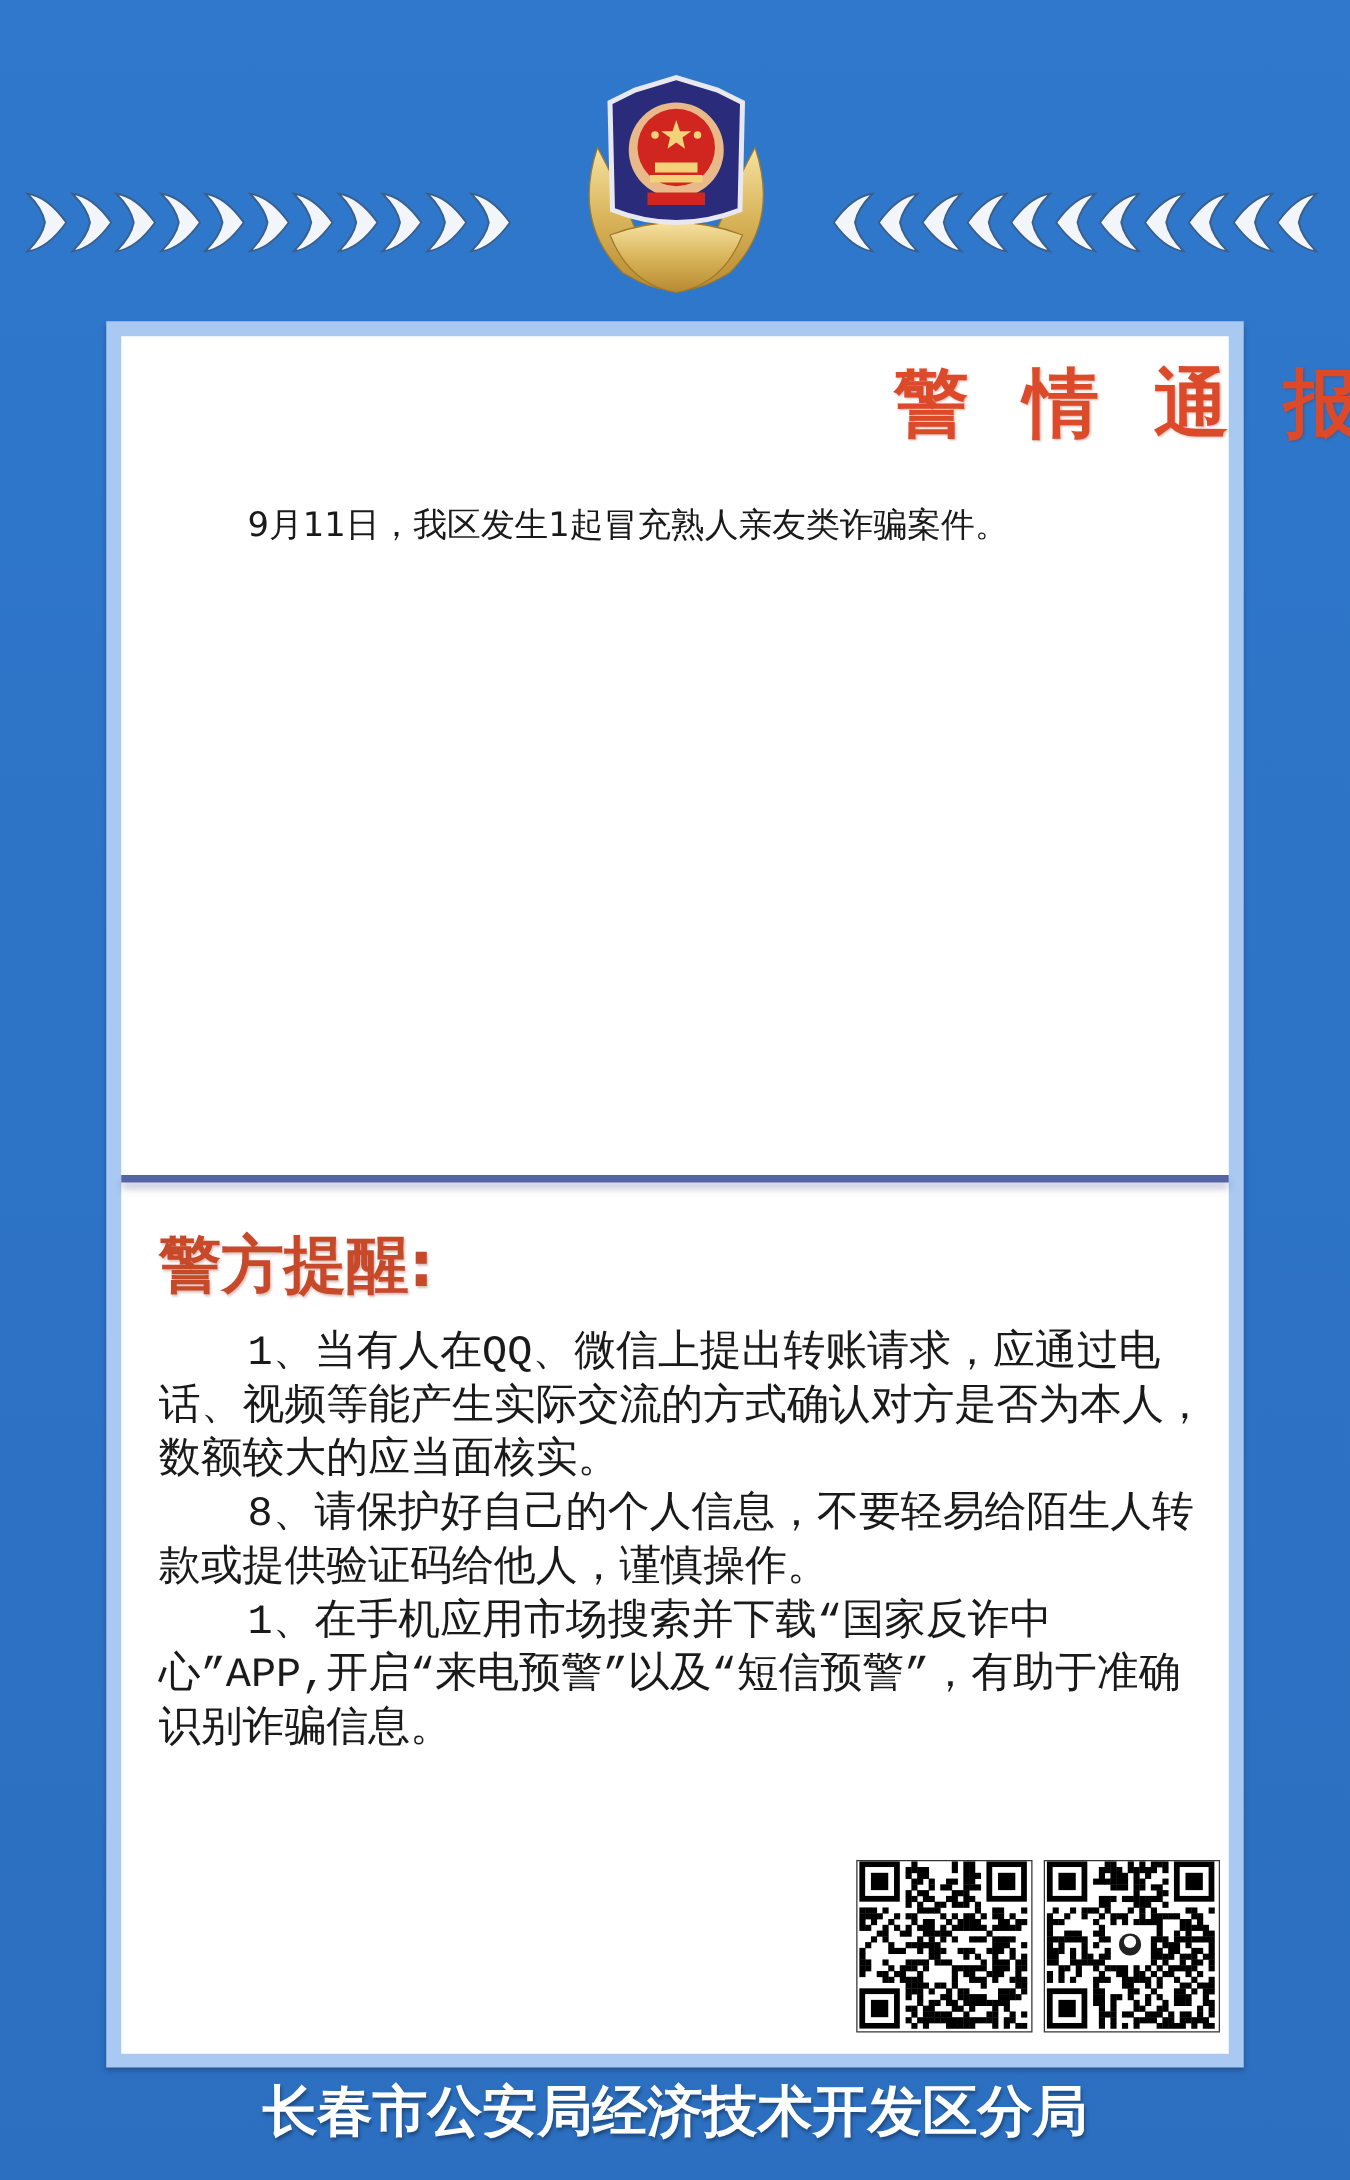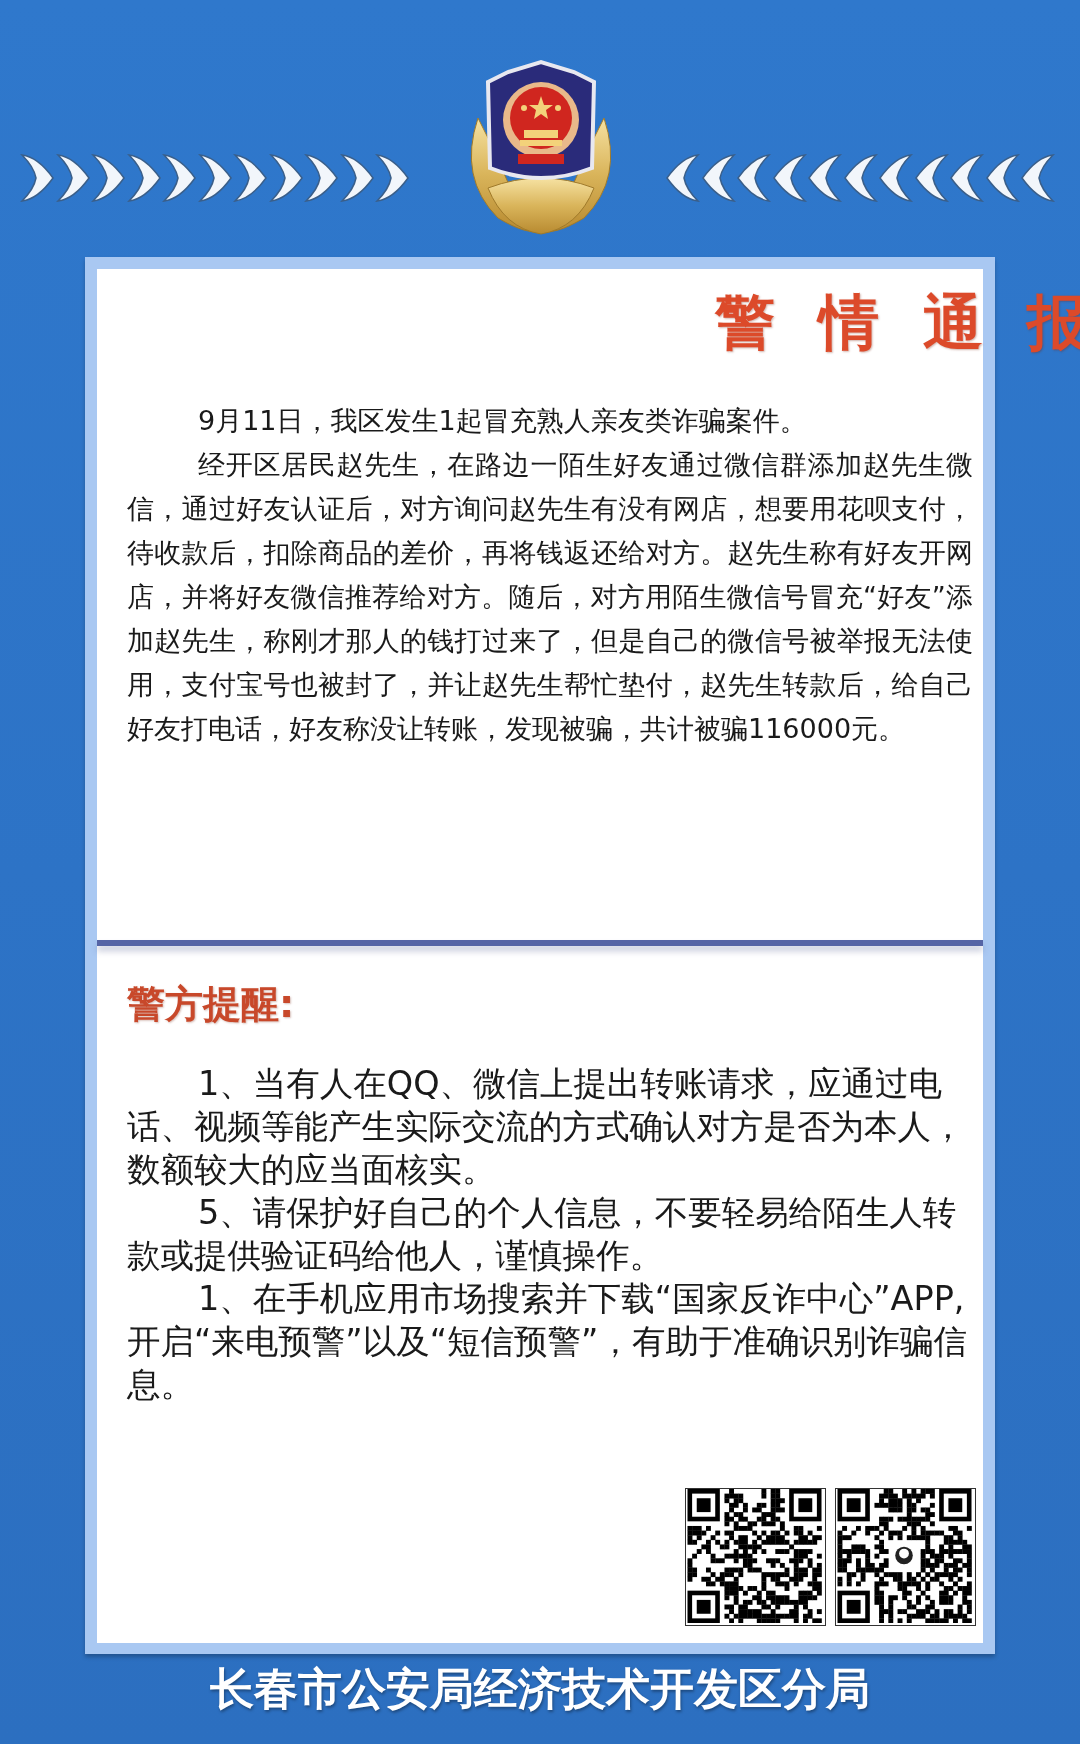--- a/index.html
+++ b/index.html
@@ -35,29 +35,29 @@
     font-family: "DejaVu Sans", sans-serif; font-size: 27px; line-height: 44px;
     color: #1a1a1a;
   }
   .body-text p { margin: 0; text-indent: 71px; text-align: justify; }
   .divider {
     position: absolute; left: 0; top: 671px; width: 886px; height: 6px;
     background: #5564a5; box-shadow: 0 5px 6px rgba(90,100,150,0.35);
   }
   .remind-title {
     position: absolute; left: 30px; top: 710px;
-    font-family: "DejaVu Sans", sans-serif; font-weight: bold; font-size: 38px;
+    font-family: "DejaVu Sans", sans-serif; font-weight: bold; font-size: 50px;
     color: #c8482a; text-shadow: 1px 1px 2px rgba(120,40,20,0.3);
   }
   .remind-list {
     position: absolute; left: 30px; top: 793px; width: 846px;
     font-family: "DejaVu Sans", sans-serif; font-size: 33.5px; line-height: 43px;
     color: #1a1a1a;
   }
-  .remind-list p { margin: 0; text-indent: 71px; }
+  .remind-list p { margin: 0; text-indent: 71px; font-family: Liberation Mono, monospace; }
   .promo {
     position: absolute; left: 0; top: 1219px; width: 580px; text-align: center;
     color: #a52a3c; font-family: "DejaVu Sans", sans-serif;
   }
   .promo .l1 { font-size: 27px; line-height: 38px; }
   .promo .l2 { font-size: 27px; line-height: 36px; }
   .promo .l3 { font-size: 37px; line-height: 48px; }
   .qr { position: absolute; top: 1219px; width: 139px; height: 136px; background: #fff; border: 1px solid #333; }
   .qr1 { left: 588px; }
   .qr2 { left: 738px; }
@@ -212,30 +212,29 @@
       </div>
     </div>
 </div>
 
 <div class="card-outer">
   <div class="card-inner">
     <div class="title">警情通报</div>
 
     <div class="body-text">
       <p>9月11日，我区发生1起冒充熟人亲友类诈骗案件。</p>
-      <p>经开区居民赵先生，在路边一陌生好友通过微信群添加赵先生微信，通过好友认证后，对方询问赵先生有没有网店，想要用花呗支付，待收款后，扣除商品的差价，再将钱返还给对方。赵先生称有好友开网店，并将好友微信推荐给对方。随后，对方用陌生微信号冒充“好友”添加赵先生，称刚才那人的钱打过来了，但是自己的微信号被举报无法使用，支付宝号也被封了，并让赵先生帮忙垫付，赵先生转款后，给自己好友打电话，好友称没让转账，发现被骗，共计被骗116000元。</p>
     </div>
 
     <div class="divider"></div>
 
     <div class="remind-title">警方提醒:</div>
 
     <div class="remind-list">
       <p>1、当有人在QQ、微信上提出转账请求，应通过电话、视频等能产生实际交流的方式确认对方是否为本人，数额较大的应当面核实。</p>
-      <p>5、请保护好自己的个人信息，不要轻易给陌生人转款或提供验证码给他人，谨慎操作。</p>
+      <p>8、请保护好自己的个人信息，不要轻易给陌生人转款或提供验证码给他人，谨慎操作。</p>
       <p>1、在手机应用市场搜索并下载“国家反诈中心”APP,开启“来电预警”以及“短信预警”，有助于准确识别诈骗信息。</p>
     </div>
 
 
     <div class="qr qr1" id="qr1"><svg width="137" height="134" viewBox="0 0 137 137">
           <rect x="42.51724137931035" y="0" width="5.024137931034483" height="5.024137931034483" fill="#000"></rect>
           <rect x="75.58620689655173" y="0" width="5.024137931034483" height="5.024137931034483" fill="#000"></rect>
           <rect x="85.0344827586207" y="0" width="5.024137931034483" height="5.024137931034483" fill="#000"></rect>
           <rect x="89.75862068965517" y="0" width="5.024137931034483" height="5.024137931034483" fill="#000"></rect>
           <rect x="37.793103448275865" y="4.724137931034483" width="5.024137931034483" height="5.024137931034483" fill="#000"></rect>

